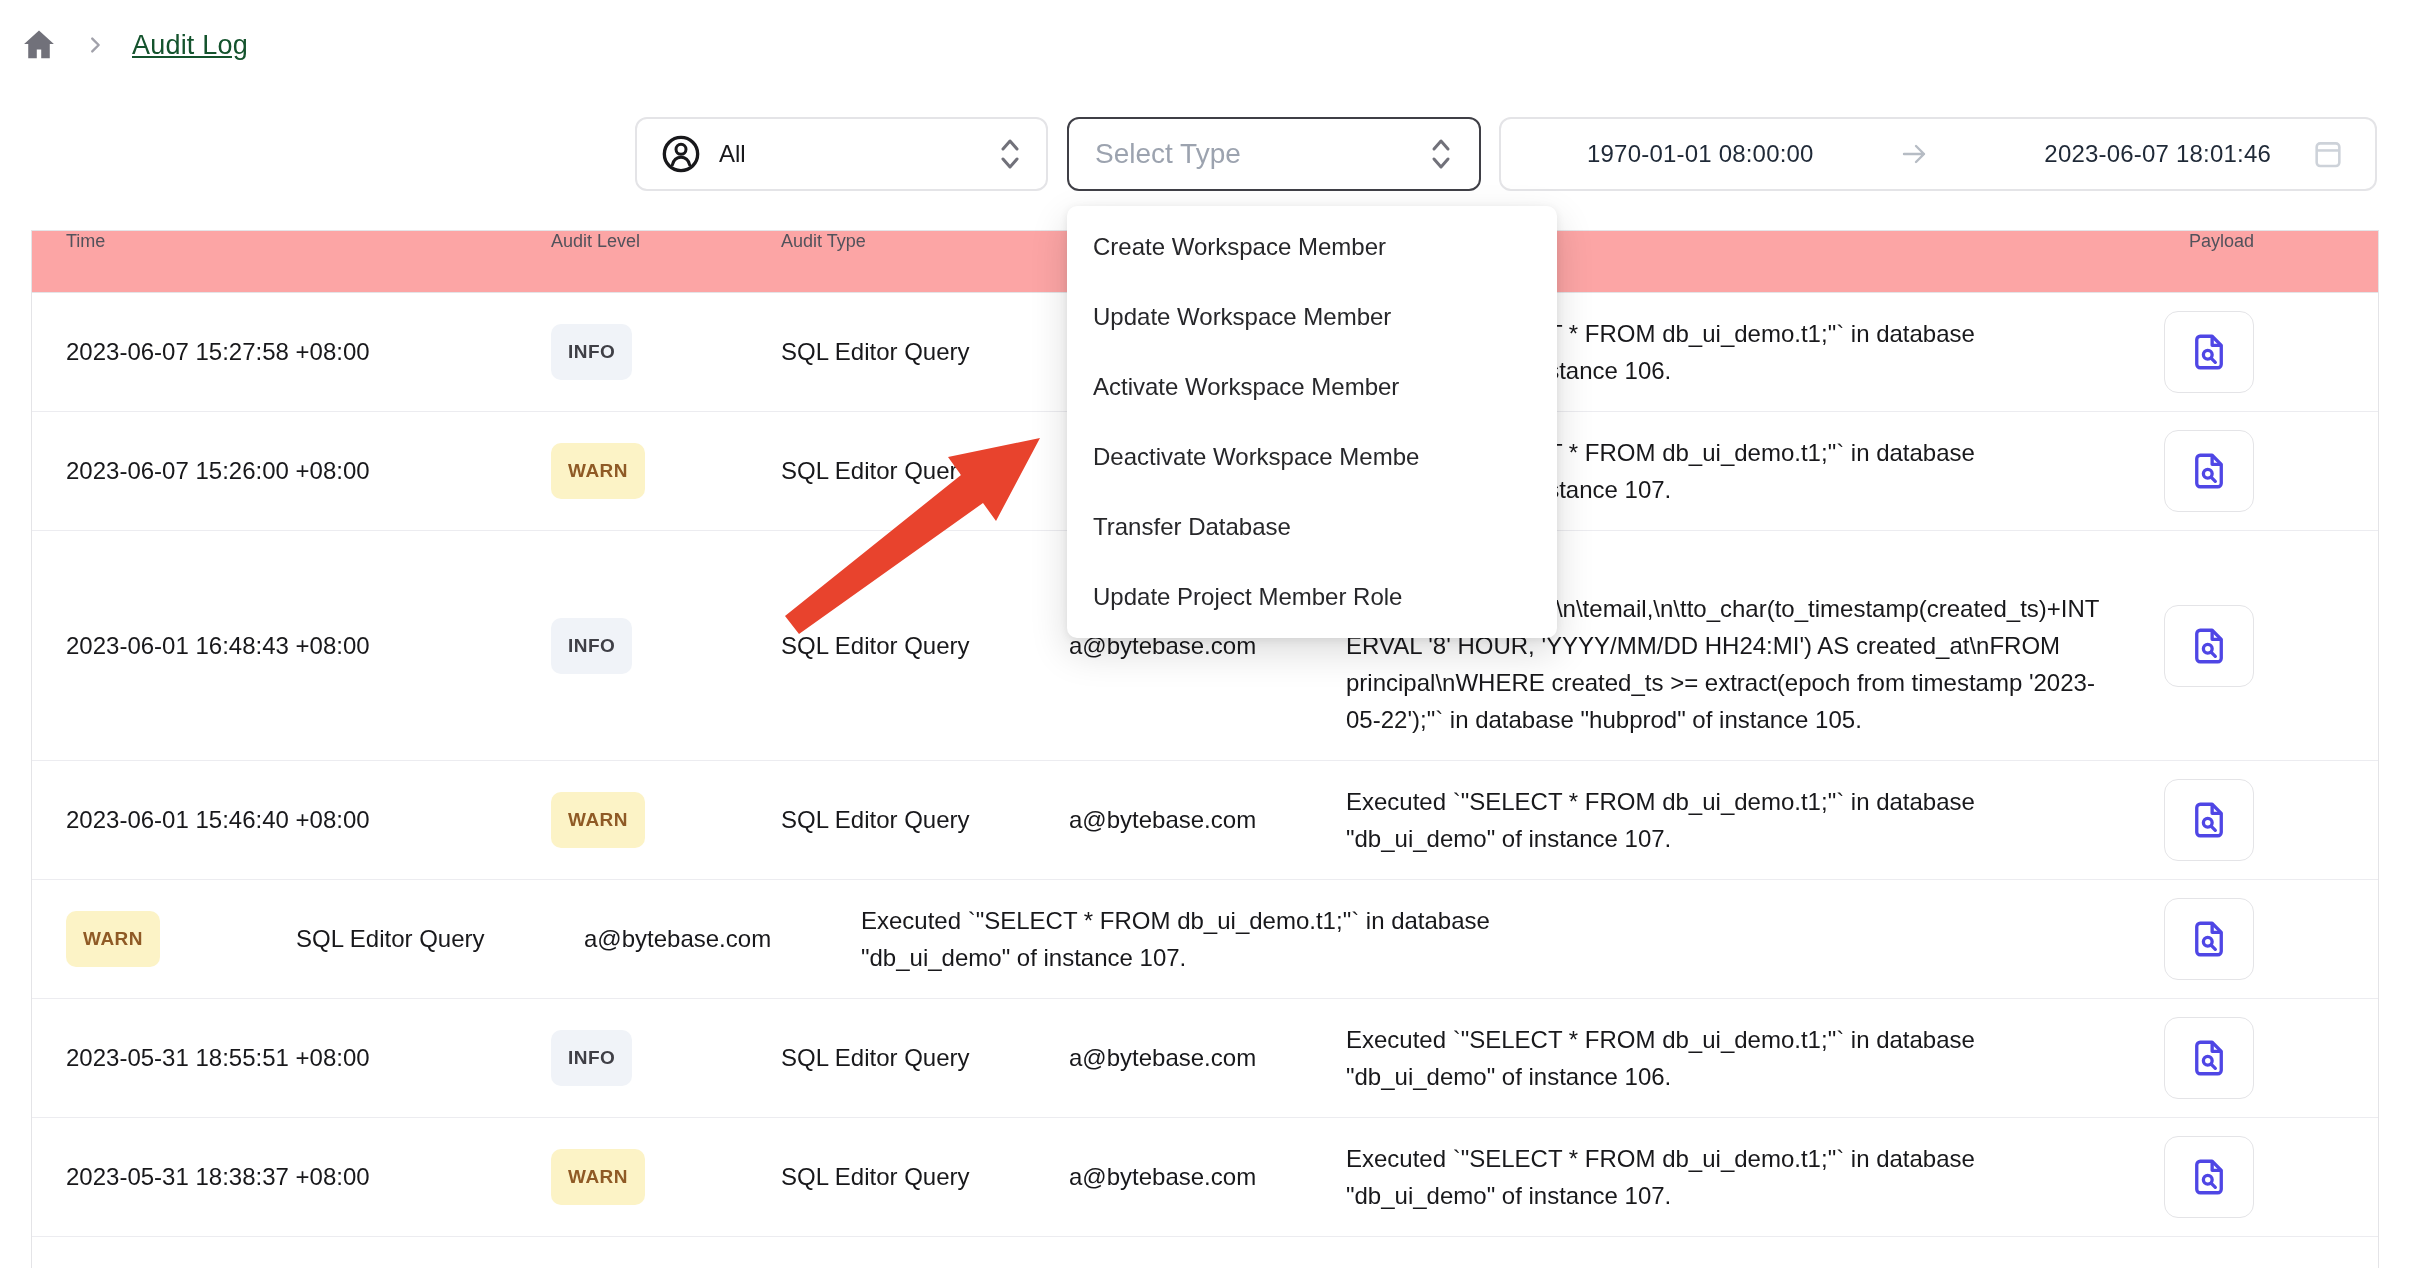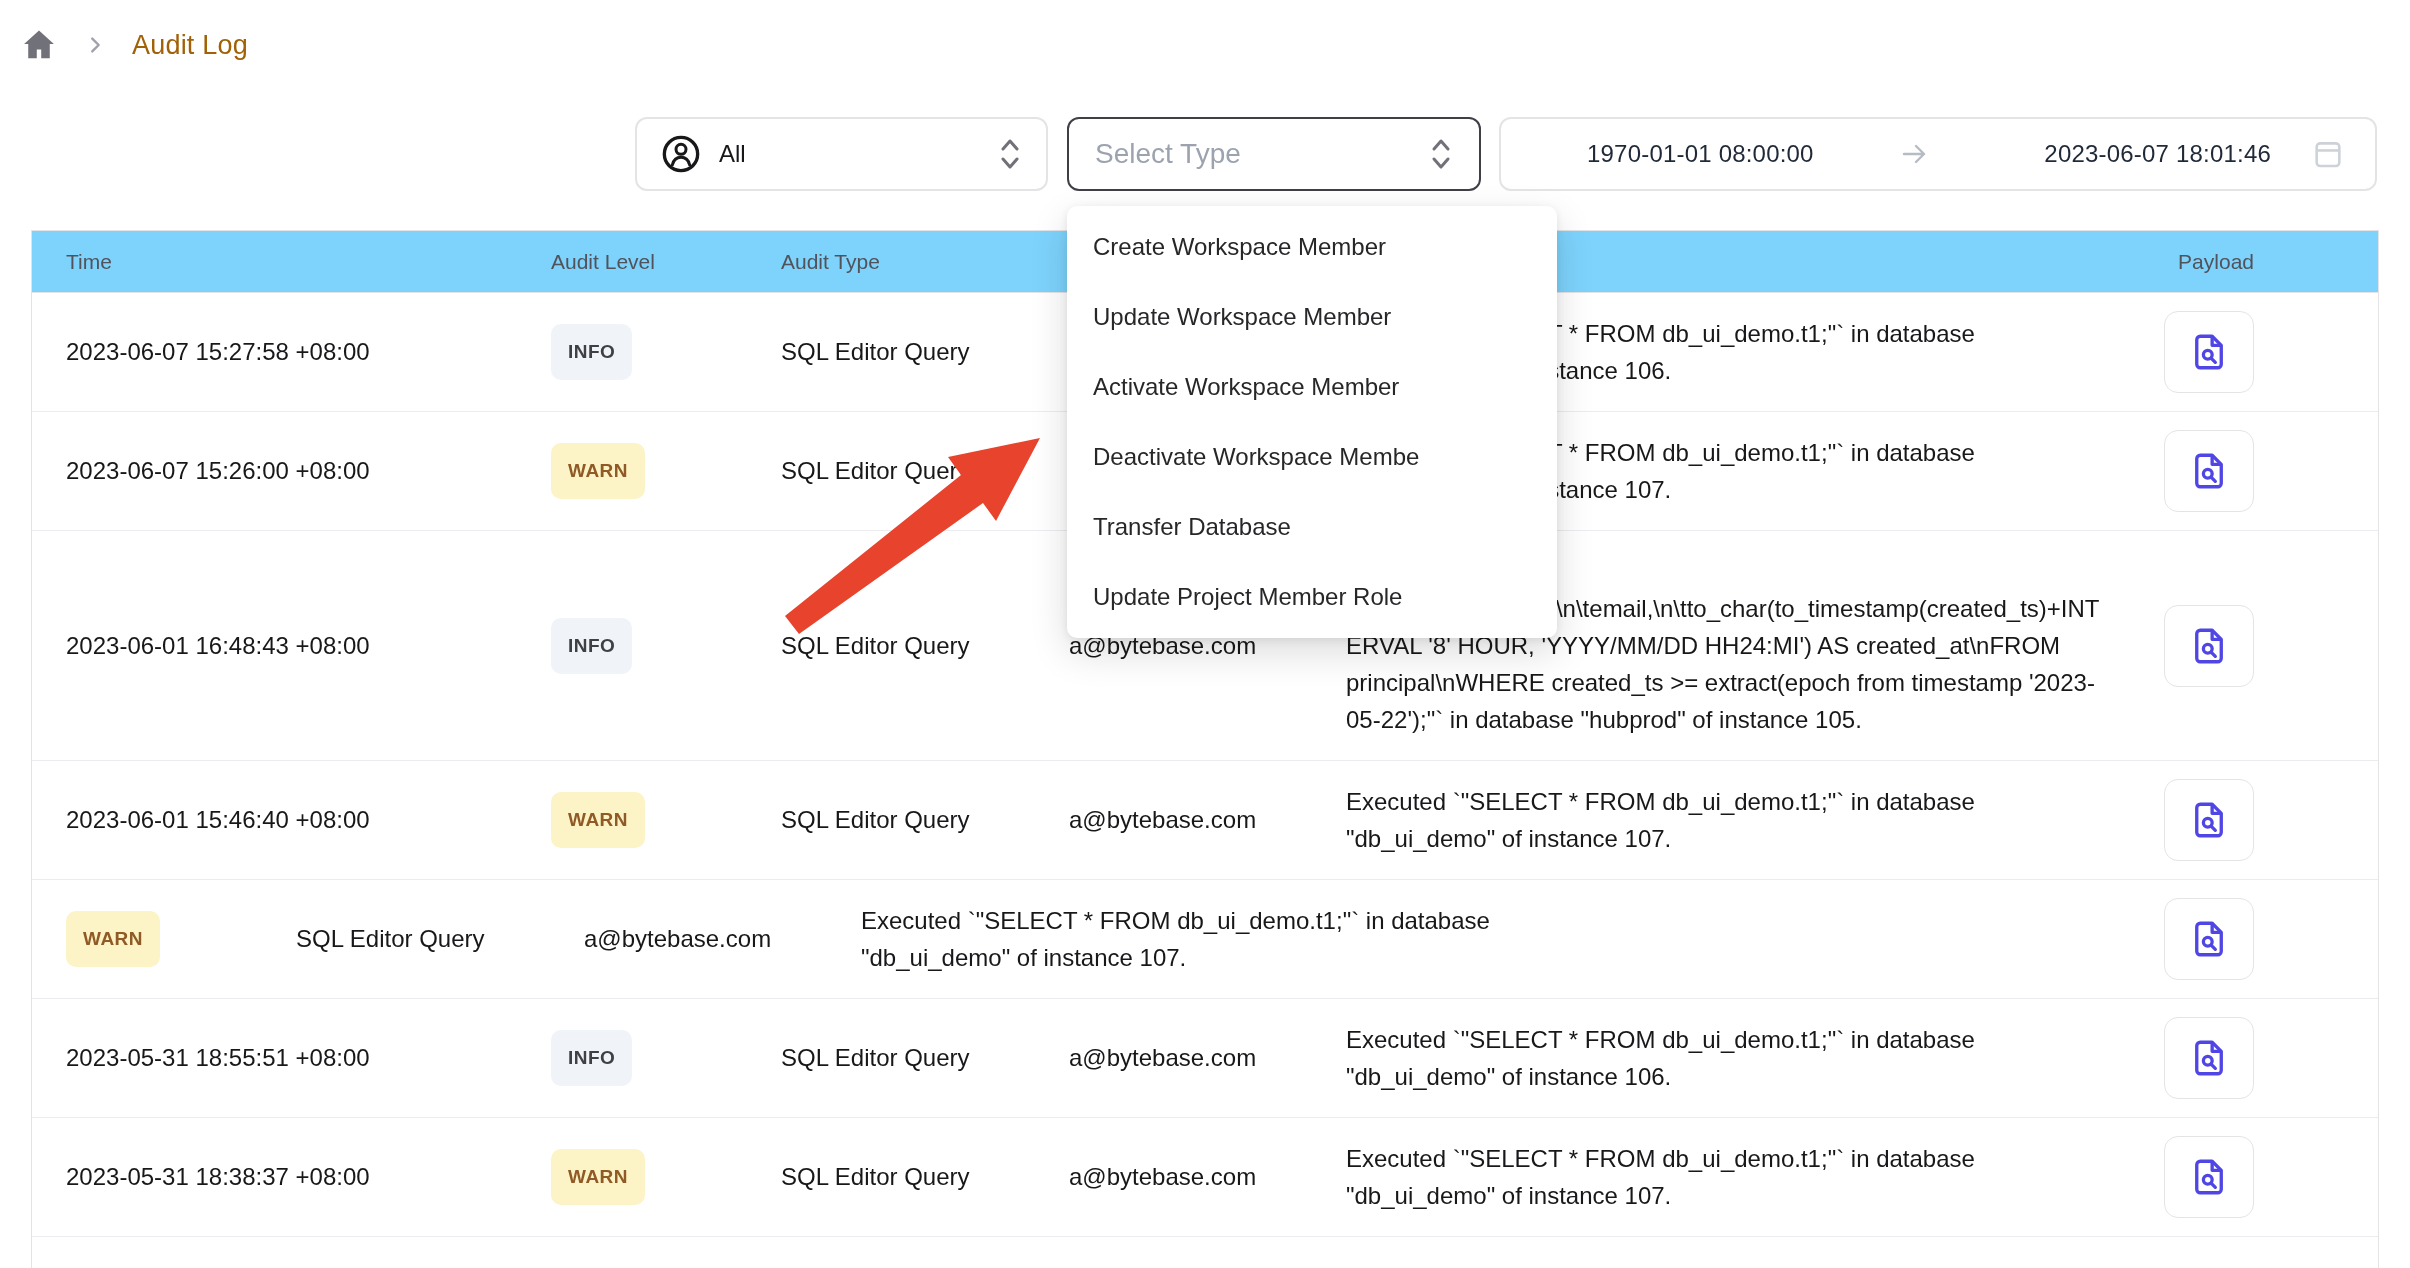--- a/index.html
+++ b/index.html
@@ -11,21 +11,21 @@
     position: relative;
     overflow: hidden;
   }
   
   .breadcrumb {
     position: absolute; left: 20px; top: 26px;
     display: flex; align-items: center; gap: 26px;
   }
   .breadcrumb .home-ic { width: 38px; height: 38px; display: block; }
   .breadcrumb .chev { width: 22px; height: 22px; display: block; }
-  .breadcrumb .title { font-size: 27px; font-weight: 500; color: #a16207; letter-spacing: .2px; }
+  .breadcrumb .title { font-size: 27px; font-weight: 500; color: #14532d; letter-spacing: .2px; text-decoration: underline; }
 
   
   .control {
     position: absolute; top: 117px; height: 74px;
     background: #fff; box-sizing: border-box;
     border: 2px solid #e4e4e7; border-radius: 12px;
     display: flex; align-items: center;
   }
   .ctl-actor { left: 635px; width: 413px; padding: 0 24px; gap: 18px; }
   .ctl-actor .label { font-size: 24px; color: #18181b; }
@@ -39,24 +39,24 @@
   .ctl-date .dend { display: flex; align-items: center; }
   .person-ic { width: 40px; height: 40px; flex: none; }
 
   
   .audit-table {
     position: absolute; left: 31px; top: 230px; width: 2348px;
     border: 1.5px solid #e4e4e7; border-bottom: none; box-sizing: border-box;
     background: #fff;
   }
   .thead {
-    display: flex; align-items: center;
-    height: 62px; background: #7dd3fc;
+    display: flex; align-items: flex-start;
+    height: 62px; background: #fca5a5;
     border-bottom: 1.5px solid #e4e4e7;
-    color: #52525b; font-size: 21px; font-weight: 500;
+    color: #52525b; font-size: 18px; font-weight: 500;
     box-sizing: border-box; padding-left: 34px;
   }
   .trow {
     display: flex; align-items: center;
     min-height: 114px; box-sizing: border-box;
     border-bottom: 1.5px solid #ececf0;
     font-size: 24px; color: #18181b;
     padding-left: 34px; background: #fff;
   }
   .col-time    { width: 485px; flex: none; }

